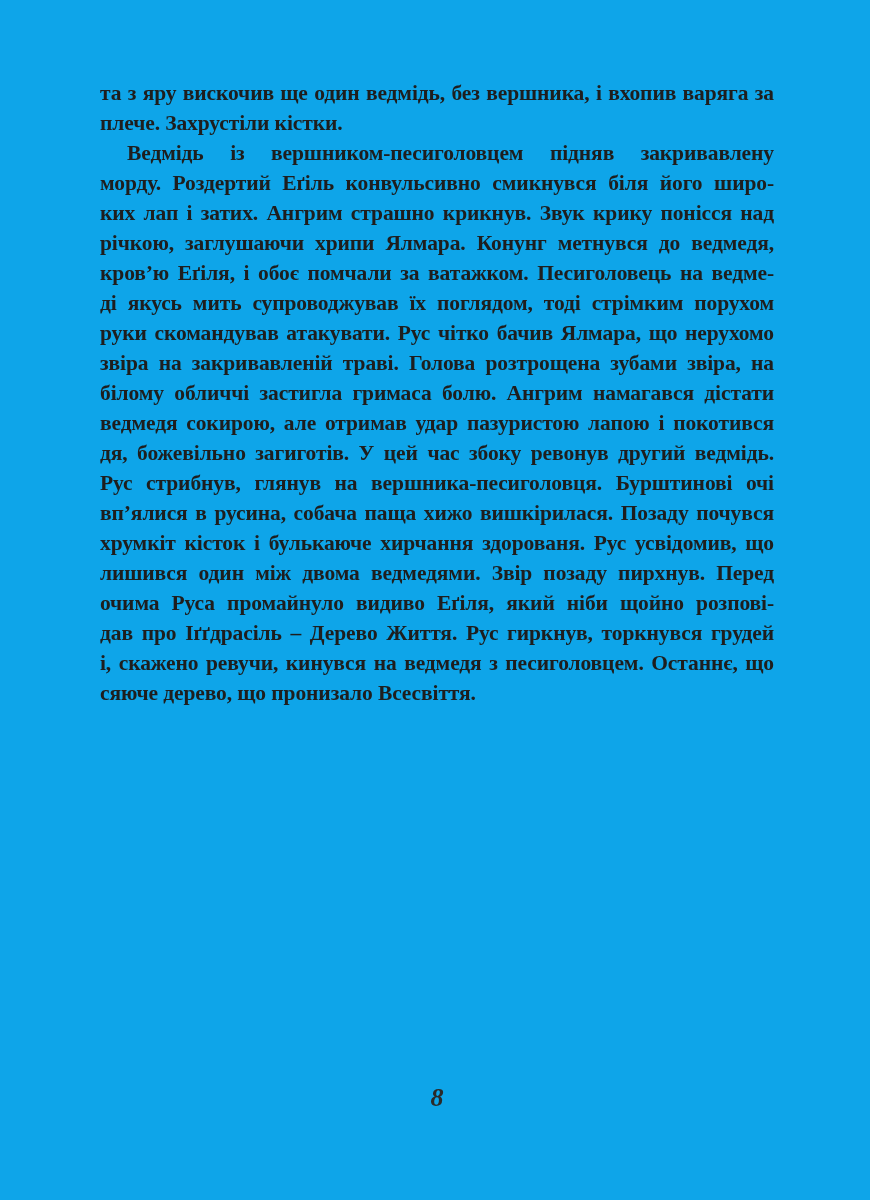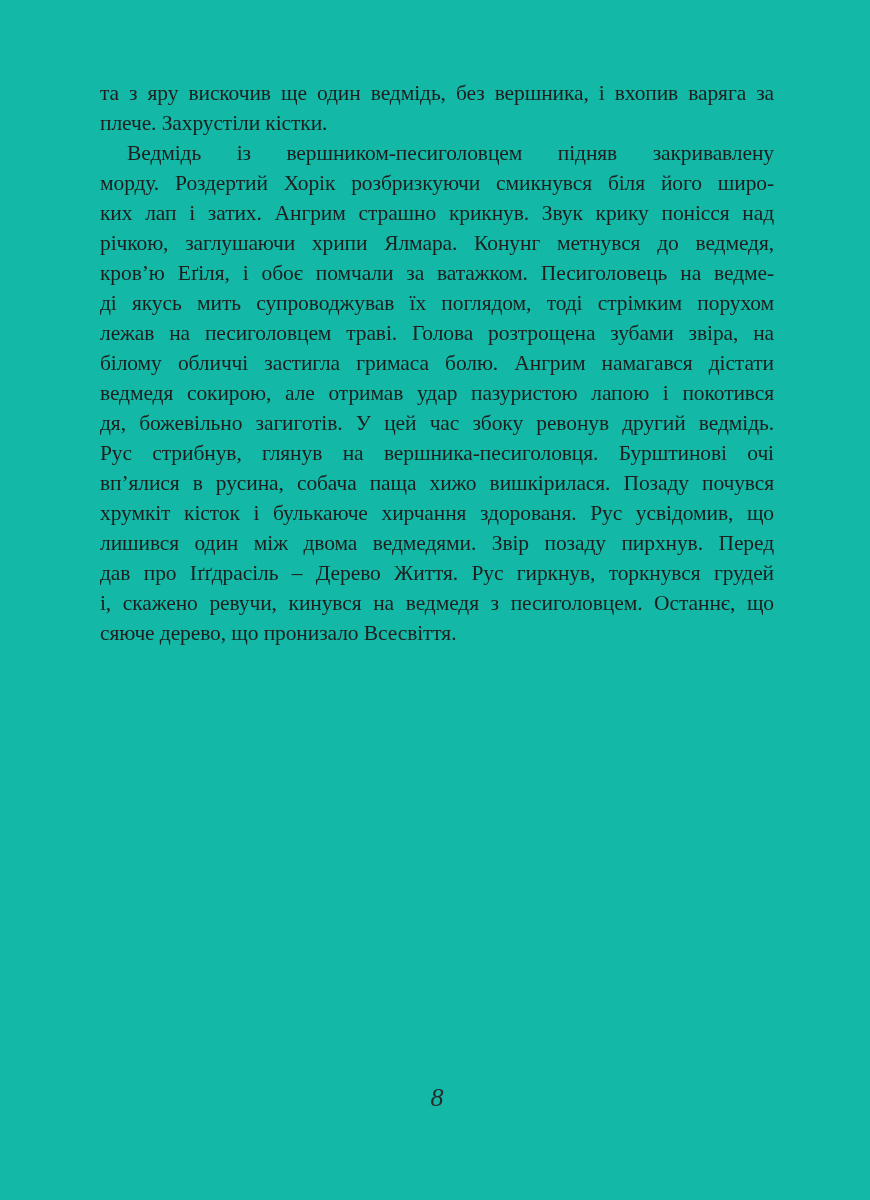--- a/index.html
+++ b/index.html
@@ -10,21 +10,22 @@
   body {
     width: 870px;
     height: 1200px;
     position: relative;
     overflow: hidden;
     font-family: "Liberation Serif", serif;
   }
   .book-page {
     position: absolute;
     inset: 0;
-    background: #14b8a6;
+    background: #0ea5e9;
+    font-weight: bold;
   }
   .text-block {
     position: absolute;
     left: 100px;
     top: 78px;
     width: 674px;
     color: #1e1e1e;
     font-size: 21.5px;
     line-height: 30px;
     letter-spacing: -0.1px;
@@ -62,32 +63,34 @@
 <body style="background: rgb(255, 255, 255);">
 
 <div class="book-page">
   <div class="text-block" style="color: rgb(30, 30, 30);">
       <div class="para">
         <div class="line">та з яру вискочив ще один ведмідь, без вершника, і вхопив варяга за</div>
         <div class="line para-end">плече. Захрустіли кістки.</div>
       </div>
       <div class="para">
         <div class="line indent">Ведмідь із вершником-песиголовцем підняв закривавлену</div>
-        <div class="line">морду. Роздертий Хорік розбризкуючи смикнувся біля його широ-</div>
+        <div class="line">морду. Роздертий Еґіль конвульсивно смикнувся біля його широ-</div>
         <div class="line">ких лап і затих. Ангрим страшно крикнув. Звук крику понісся над</div>
         <div class="line">річкою, заглушаючи хрипи Ялмара. Конунг метнувся до ведмедя,</div>
         <div class="line">кров’ю Еґіля, і обоє помчали за ватажком. Песиголовець на ведме-</div>
         <div class="line">ді якусь мить супроводжував їх поглядом, тоді стрімким порухом</div>
-        <div class="line">лежав на песиголовцем траві. Голова розтрощена зубами звіра, на</div>
+        <div class="line">руки скомандував атакувати. Рус чітко бачив Ялмара, що нерухомо</div>
+        <div class="line">звіра на закривавленій траві. Голова розтрощена зубами звіра, на</div>
         <div class="line">білому обличчі застигла гримаса болю. Ангрим намагався дістати</div>
         <div class="line">ведмедя сокирою, але отримав удар пазуристою лапою і покотився</div>
         <div class="line">дя, божевільно загиготів. У цей час збоку ревонув другий ведмідь.</div>
         <div class="line">Рус стрибнув, глянув на вершника-песиголовця. Бурштинові очі</div>
         <div class="line">вп’ялися в русина, собача паща хижо вишкірилася. Позаду почувся</div>
         <div class="line">хрумкіт кісток і булькаюче хирчання здорованя. Рус усвідомив, що</div>
         <div class="line">лишився один між двома ведмедями. Звір позаду пирхнув. Перед</div>
+        <div class="line">очима Руса промайнуло видиво Еґіля, який ніби щойно розпові-</div>
         <div class="line">дав про Іґґдрасіль – Дерево Життя. Рус гиркнув, торкнувся грудей</div>
         <div class="line">і, скажено ревучи, кинувся на ведмедя з песиголовцем. Останнє, що</div>
         <div class="line para-end">сяюче дерево, що пронизало Всесвіття.</div>
       </div>
     </div>
   <div class="page-number">8</div>
 </div>
 
 </body></html>

